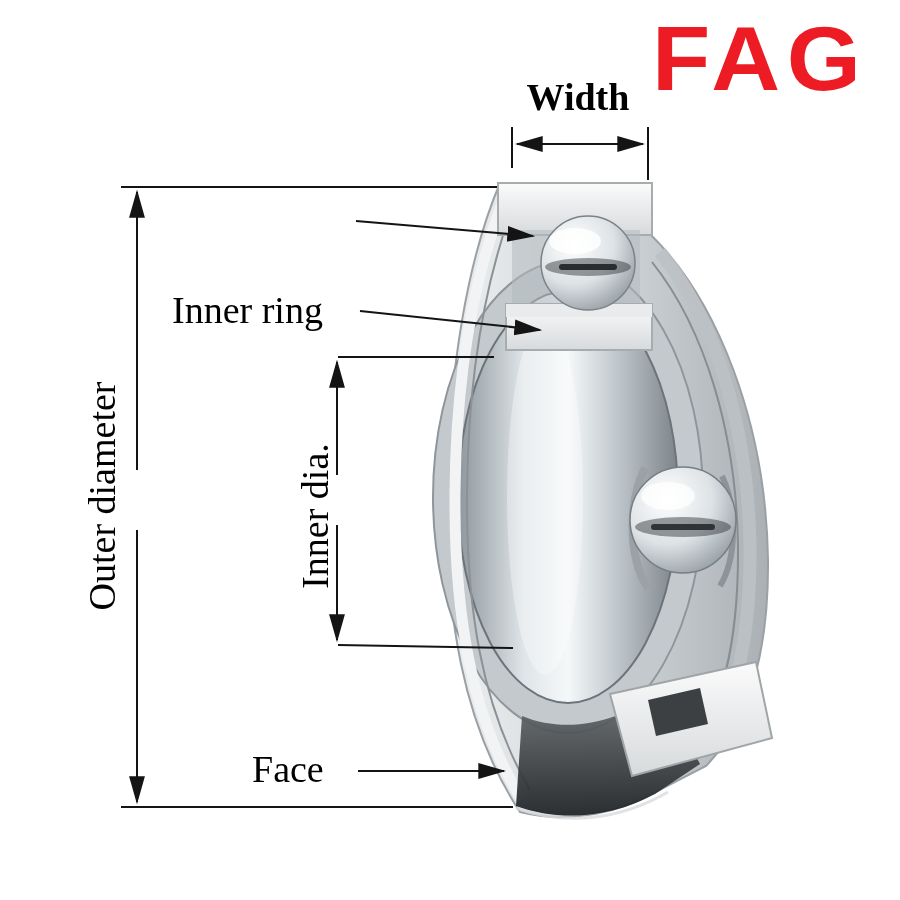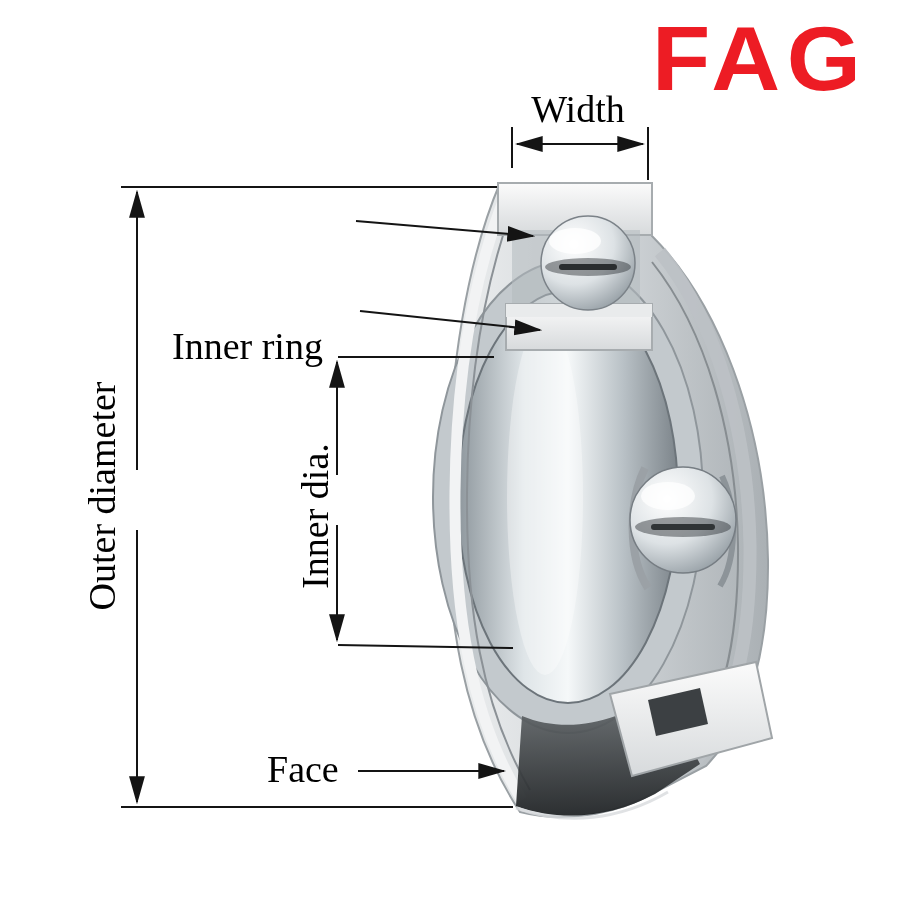--- a/index.html
+++ b/index.html
@@ -151,26 +151,26 @@
         <line x1="337" y1="475" x2="337" y2="362" marker-end="url(#arr)"></line>
         <line x1="337" y1="525" x2="337" y2="640" marker-end="url(#arr)"></line>
       </g>
 
       <line x1="356" y1="221" x2="533" y2="236" marker-end="url(#arr)"></line>
       <line x1="360" y1="311" x2="540" y2="330" marker-end="url(#arr)"></line>
       <line x1="358" y1="771" x2="504" y2="771" marker-end="url(#arr)"></line>
     </g>
   </svg>
 
-  <div class="lbl hcenter" style="left:578px; top:90px;">Width</div>
+  <div class="lbl hcenter" style="left:578px; top:78px;font-weight:bold;">Width</div>
 
 
-  <div class="lbl" style="left:172px; top:291px;margin-top:36px;">Inner ring</div>
+  <div class="lbl" style="left:172px; top:291px;">Inner ring</div>
 
   <div class="lbl vert" style="left:103px; top:496px;">Outer diameter</div>
 
   <div class="lbl vert" style="left:316px; top:516px;">Inner dia.</div>
 
-  <div class="lbl" style="left:267px; top:750px;">Face</div>
+  <div class="lbl" style="left:252px; top:750px;">Face</div>
 
   <div id="logo">FAG</div>
 
 </div>
 
 </body></html>

